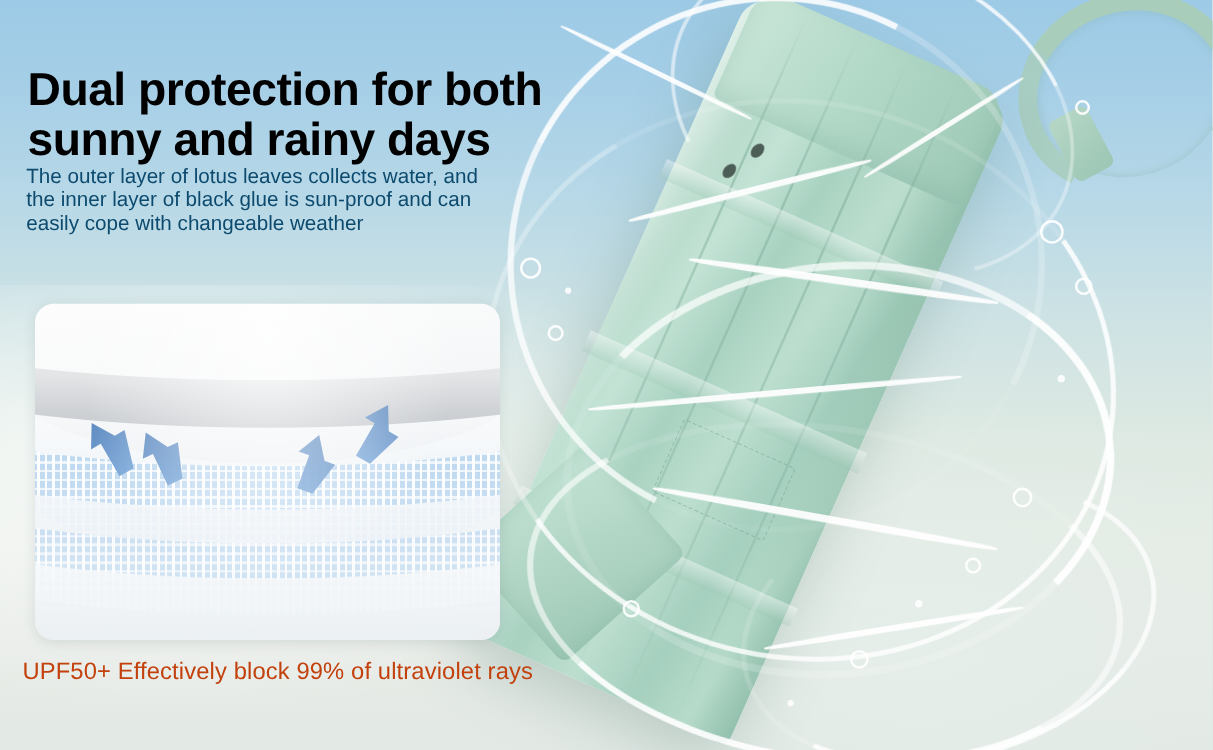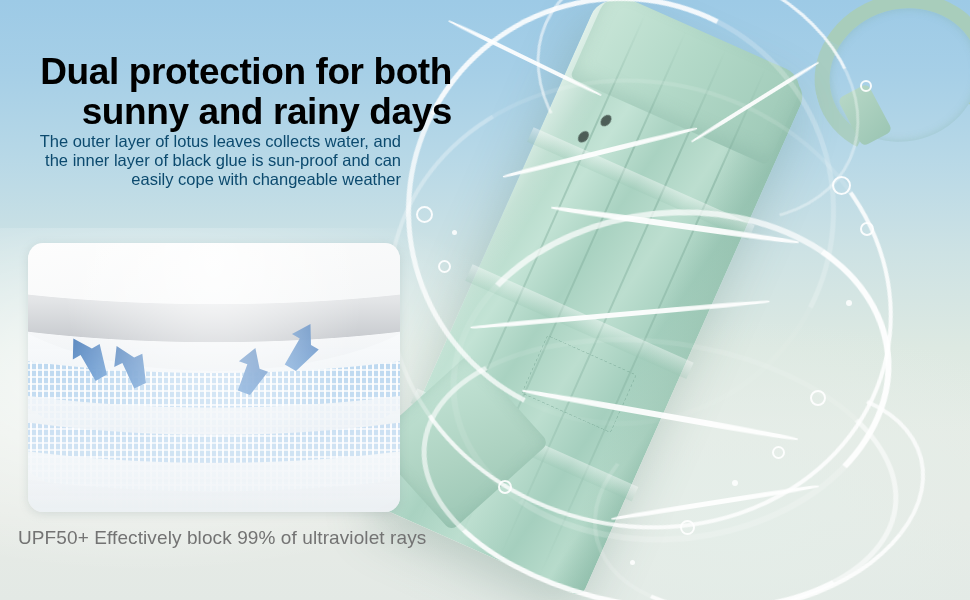--- a/index.html
+++ b/index.html
@@ -1,21 +1,21 @@
 <!DOCTYPE html>
 <html><head>
 <meta charset="utf-8">
 <style>
   html,body{margin:0;padding:0;}
   body{
     width:970px;height:600px;overflow:hidden;
     font-family:"Liberation Sans", sans-serif;
     background:#dfe8e6;
   }
-  #stage{position:relative;width:970px;height:600px;overflow:hidden;text-align:right;}
+  #stage{position:relative;width:970px;height:600px;overflow:hidden;}
 
   
   .bg-sky{
     position:absolute;inset:0;
     background:linear-gradient(180deg,
       #9dcae6 0%,
       #a6cfe7 12%,
       #b7d8e7 26%,
       #cde2e4 42%,
       #dde9e2 58%,
@@ -109,21 +109,21 @@
     position:absolute;left:22px;top:52px;width:430px;
     font-size:37px;font-weight:bold;line-height:1.08;
     color:#000;letter-spacing:-.4px;
   }
   .subtext{
     position:absolute;left:21px;top:132px;width:380px;
     font-size:16.5px;line-height:19px;color:#0c4a6e;
   }
   .caption{
     position:absolute;left:18px;top:527px;
-    font-size:19px;color:#737373;letter-spacing:.1px;
+    font-size:19px;color:#c2410c;letter-spacing:.1px;
   }
 
   
   .panel{
     position:absolute;left:28px;top:243px;width:372px;height:269px;
     border-radius:15px;overflow:hidden;
     background:linear-gradient(170deg,#fdfdfd 0%,#f3f5f6 46%,#eceff0 100%);
     box-shadow:0 2px 10px rgba(120,140,140,.22);
   }
   .panel-inner{position:absolute;inset:0;}

